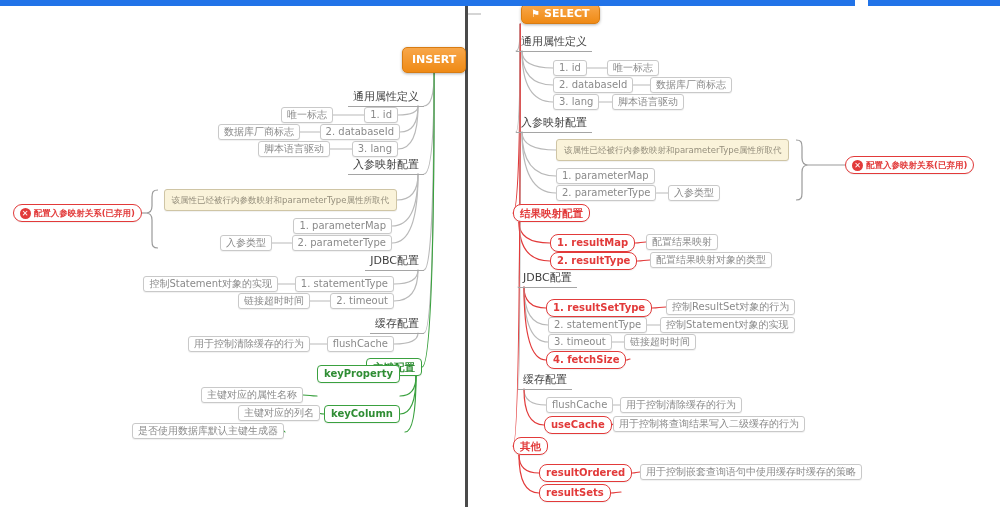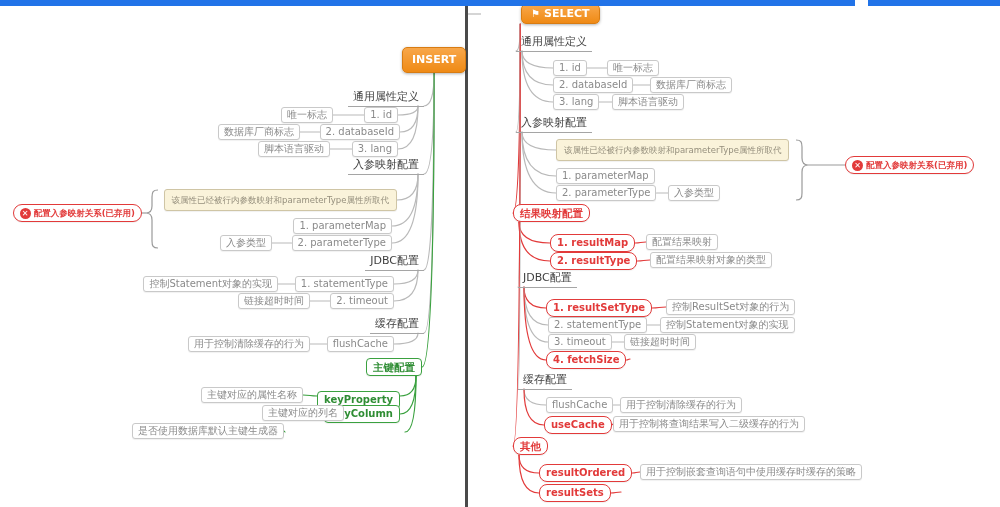--- a/index.html
+++ b/index.html
@@ -146,24 +146,24 @@
   <div class="node" style="right:606px;top:276px">1. statementType</div>
   <div class="node" style="right:722px;top:276px">控制Statement对象的实现</div>
   <div class="node" style="right:606px;top:293px">2. timeout</div>
   <div class="node" style="right:690px;top:293px">链接超时时间</div>
 
   <div class="node label" style="right:576px;top:318px">缓存配置</div>
   <div class="node" style="right:606px;top:336px">flushCache</div>
   <div class="node" style="right:690px;top:336px">用于控制清除缓存的行为</div>
 
   <div class="node green labelbox" style="right:578px;top:358px">主键配置</div>
-  <div class="node green" style="right:600px;top:391px">keyProperty</div>
+  <div class="node green" style="right:600px;top:365px">keyProperty</div>
   <div class="node" style="right:697px;top:387px">主键对应的属性名称</div>
   <div class="node green" style="right:600px;top:405px">keyColumn</div>
-  <div class="node" style="right:656px;top:405px">主键对应的列名</div>
+  <div class="node" style="right:680px;top:405px">主键对应的列名</div>
   <div class="node" style="right:716px;top:423px">是否使用数据库默认主键生成器</div>
 
   <div class="node rootnode root-sm" style="left:481px;top:4px">
     <span class="flag">⚑</span><span>SELECT</span>
   </div>
 
   <div class="node label" style="left:516px;top:36px">通用属性定义</div>
   <div class="node" style="left:553px;top:60px">1. id</div>
   <div class="node" style="left:607px;top:60px">唯一标志</div>
   <div class="node" style="left:553px;top:77px">2. databaseId</div>

